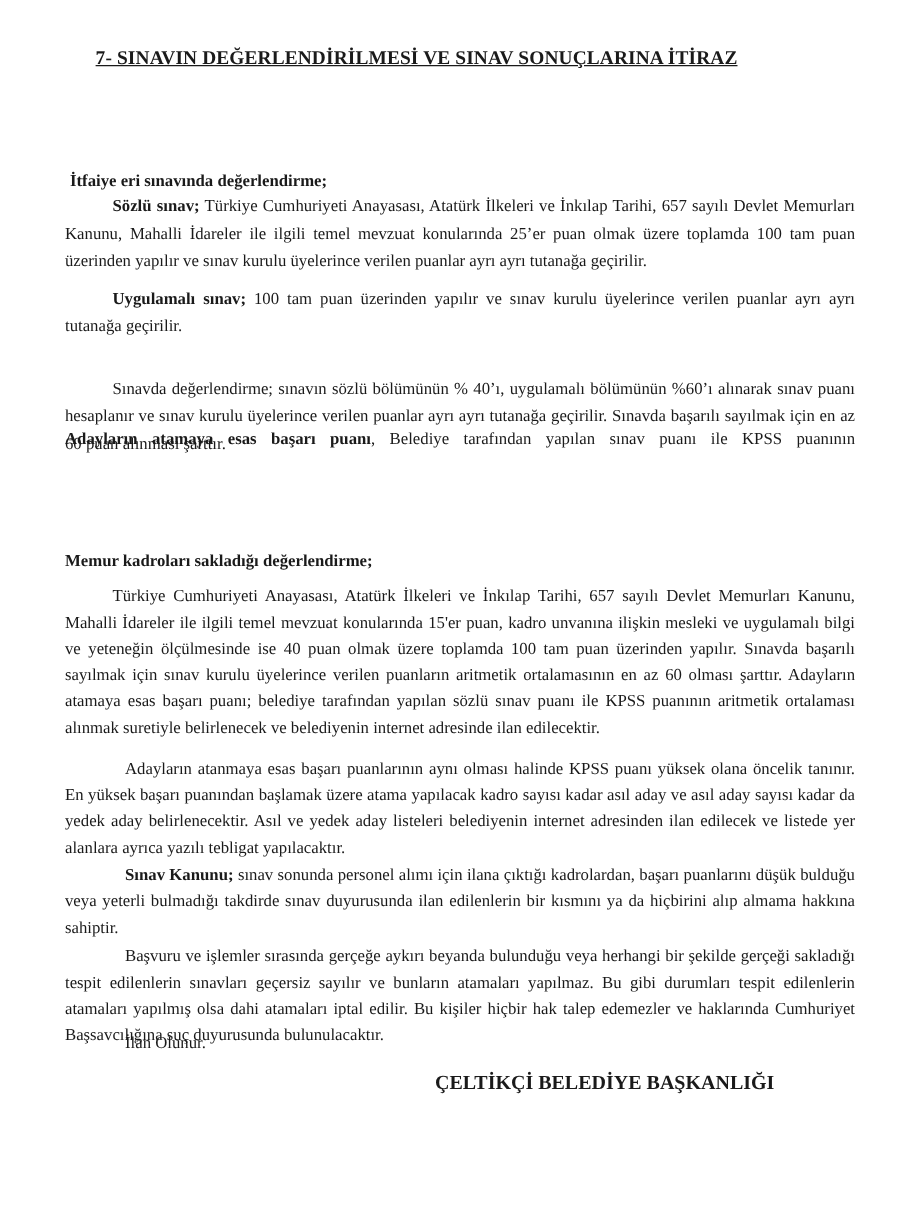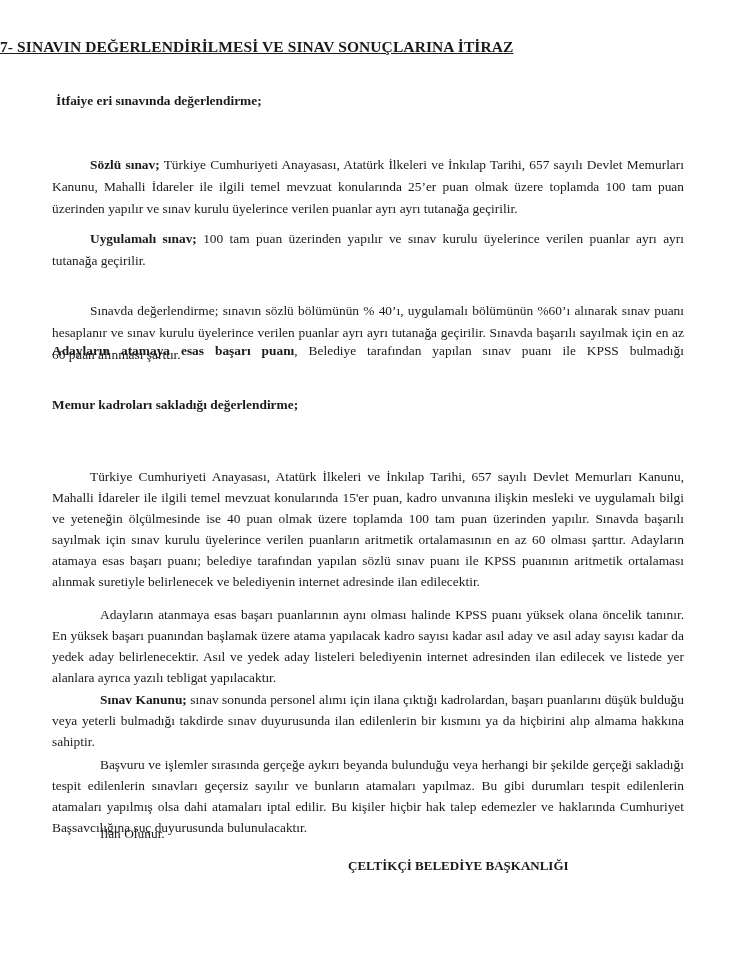--- a/index.html
+++ b/index.html
@@ -3,32 +3,32 @@
 <meta charset="utf-8">
 <style>
   html, body { margin: 0; padding: 0; background: #ffffff; }
   body {
     width: 738px; height: 969px; position: relative; overflow: hidden;
     font-family: "Liberation Serif", serif; color: #1a1a1a;
     font-size: 13.4px;
   }
   .title {
     position: absolute; top: 38px; left: 0; width: 590px;
-    text-align: left; font-weight: bold; font-size: 15.5px;
+    text-align: right; font-weight: bold; font-size: 15.5px;
     text-decoration: underline; letter-spacing: 0.1px;
   }
   .blk { position: absolute; left: 52px; width: 632px; line-height: 22px; }
   .just { text-align: justify; text-align-last: left; margin-top: 37px; }
   .ind { text-indent: 38px; }
   .ind2 { text-indent: 48px; }
   .b { font-weight: bold; }
-  .h { font-weight: bold; }
+  .h { font-weight: bold; margin-top: 44px; }
   .sig {
     position: absolute; top: 858px; left: 348px;
-    font-weight: bold; font-size: 13px; white-space: nowrap; text-align: center;
+    font-weight: bold; font-size: 16px; white-space: nowrap; text-align: center;
   }
 </style>
 </head>
 <body>
 
 <div>
 
   <div class="title">7- SINAVIN DEĞERLENDİRİLMESİ VE SINAV SONUÇLARINA İTİRAZ</div>
 
   <div class="blk h" style="top:90px; left:56px;">İtfaiye eri sınavında değerlendirme;</div>
@@ -37,21 +37,21 @@
     <span class="b">Sözlü sınav;</span><span> Türkiye Cumhuriyeti Anayasası, Atatürk İlkeleri ve İnkılap Tarihi, 657 sayılı Devlet Memurları Kanunu, Mahalli İdareler ile ilgili temel mevzuat konularında 25’er puan olmak üzere toplamda 100 tam puan üzerinden yapılır ve sınav kurulu üyelerince verilen puanlar ayrı ayrı tutanağa geçirilir.</span>
   </div>
 
   <div class="blk just ind" style="top:191px;">
     <span class="b">Uygulamalı sınav;</span><span> 100 tam puan üzerinden yapılır ve sınav kurulu üyelerince verilen puanlar ayrı ayrı tutanağa geçirilir.</span>
   </div>
 
   <div class="blk just ind" style="top:263px;">Sınavda değerlendirme; sınavın sözlü bölümünün % 40’ı, uygulamalı bölümünün %60’ı alınarak sınav puanı hesaplanır ve sınav kurulu üyelerince verilen puanlar ayrı ayrı tutanağa geçirilir. Sınavda başarılı sayılmak için en az 60 puan alınması şarttır.</div>
 
   <div class="blk" style="top:340px;">
-    <div style="text-align:justify; text-align-last:justify;"><span class="b">Adayların atamaya esas başarı puanı</span><span>, Belediye tarafından yapılan sınav puanı ile KPSS bulmadığı</span></div>
+    <div style="text-align:justify; text-align-last:justify;"><span class="b">Adayların atamaya esas başarı puanı</span><span>, Belediye tarafından yapılan sınav puanı ile KPSS puanının</span></div>
   </div>
 
   <div class="blk h" style="top:394px;">Memur kadroları sakladığı değerlendirme;</div>
 
   <div class="blk just ind" style="top:429px; line-height:21px;">Türkiye Cumhuriyeti Anayasası, Atatürk İlkeleri ve İnkılap Tarihi, 657 sayılı Devlet Memurları Kanunu, Mahalli İdareler ile ilgili temel mevzuat konularında 15'er puan, kadro unvanına ilişkin mesleki ve uygulamalı bilgi ve yeteneğin ölçülmesinde ise 40 puan olmak üzere toplamda 100 tam puan üzerinden yapılır. Sınavda başarılı sayılmak için sınav kurulu üyelerince verilen puanların aritmetik ortalamasının en az 60 olması şarttır. Adayların atamaya esas başarı puanı; belediye tarafından yapılan sözlü sınav puanı ile KPSS puanının aritmetik ortalaması alınmak suretiyle belirlenecek ve belediyenin internet adresinde ilan edilecektir.</div>
 
   <div class="blk just ind2" style="top:567px; line-height:21px;">Adayların atanmaya esas başarı puanlarının aynı olması halinde KPSS puanı yüksek olana öncelik tanınır. En yüksek başarı puanından başlamak üzere atama yapılacak kadro sayısı kadar asıl aday ve asıl aday sayısı kadar da yedek aday belirlenecektir. Asıl ve yedek aday listeleri belediyenin internet adresinden ilan edilecek ve listede yer alanlara ayrıca yazılı tebligat yapılacaktır.</div>
 
   <div class="blk just ind2" style="top:652px; line-height:21px;">
     <span class="b">Sınav Kanunu;</span><span> sınav sonunda personel alımı için ilana çıktığı kadrolardan, başarı puanlarını düşük bulduğu veya yeterli bulmadığı takdirde sınav duyurusunda ilan edilenlerin bir kısmını ya da hiçbirini alıp almama hakkına sahiptir.</span>

